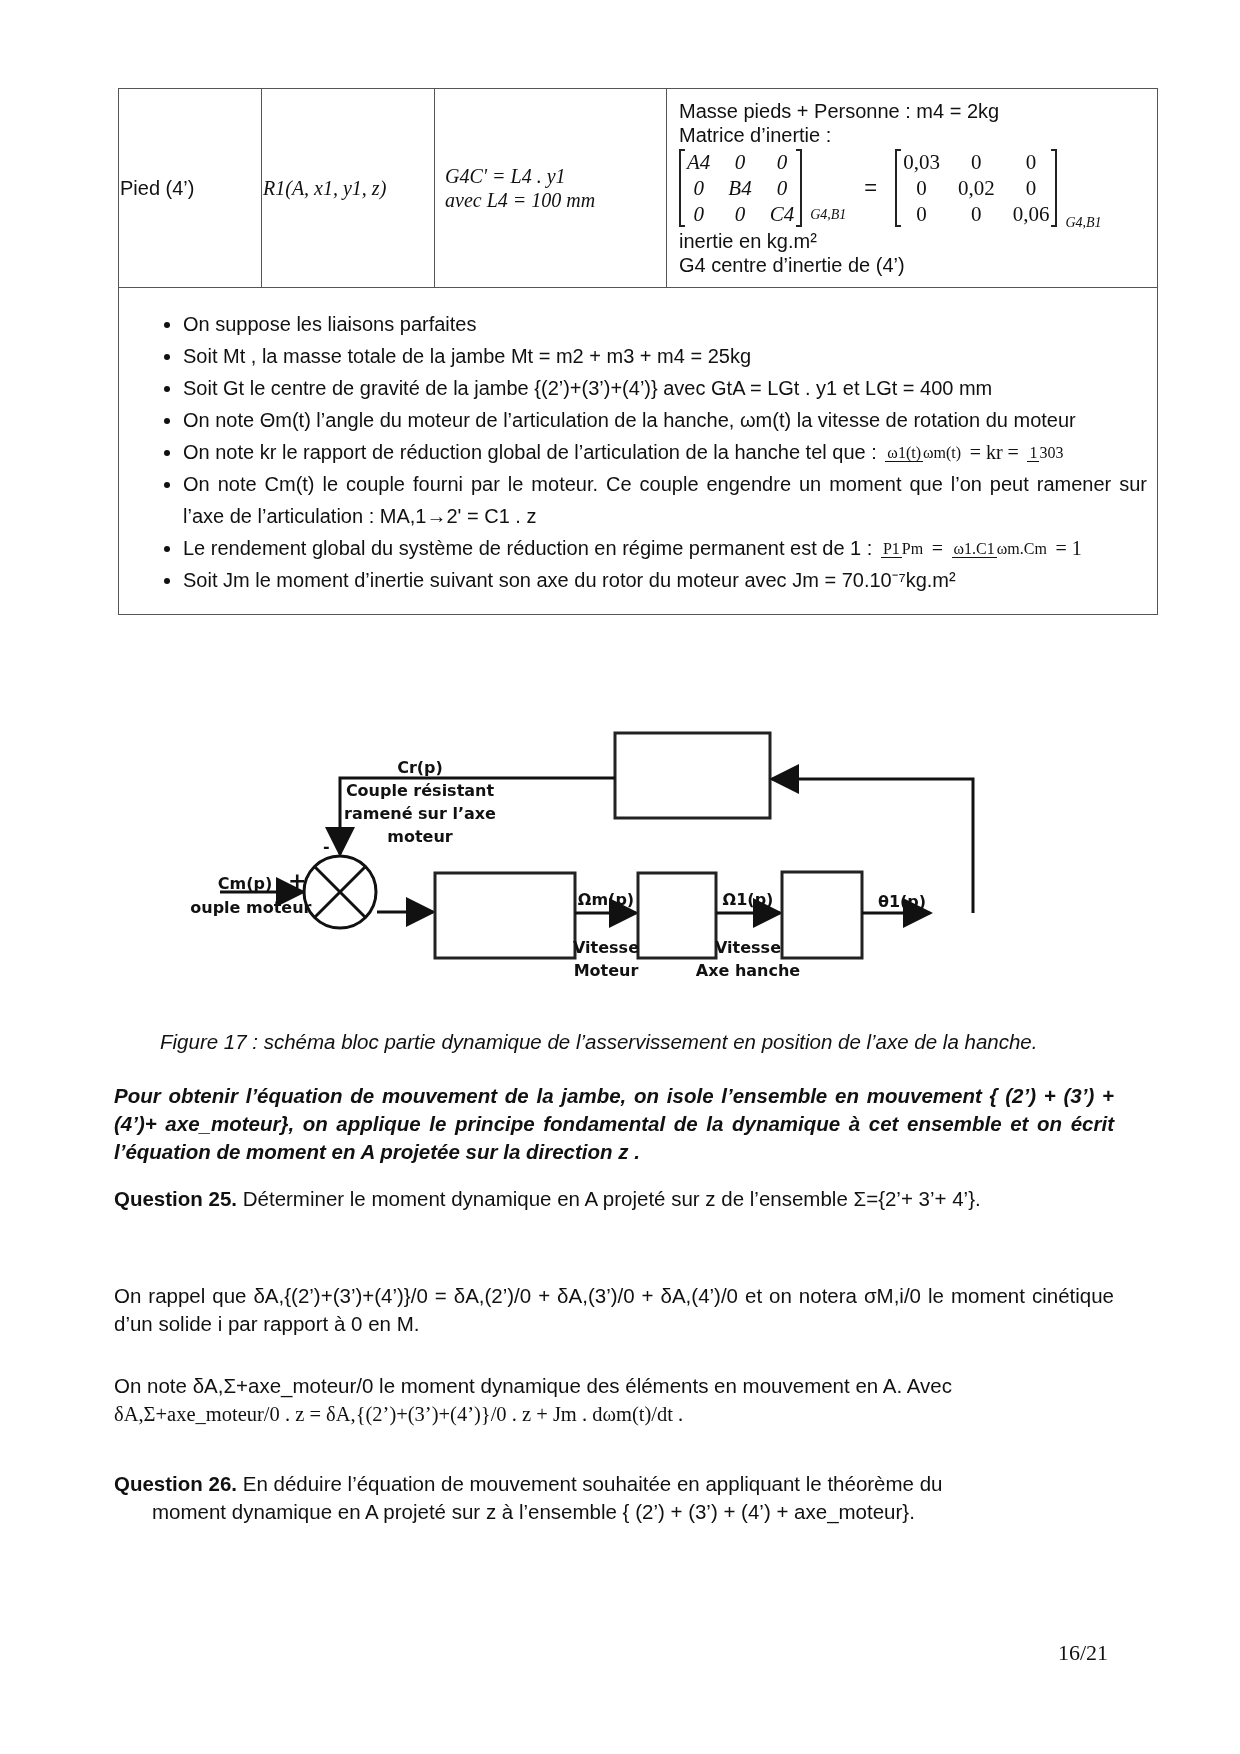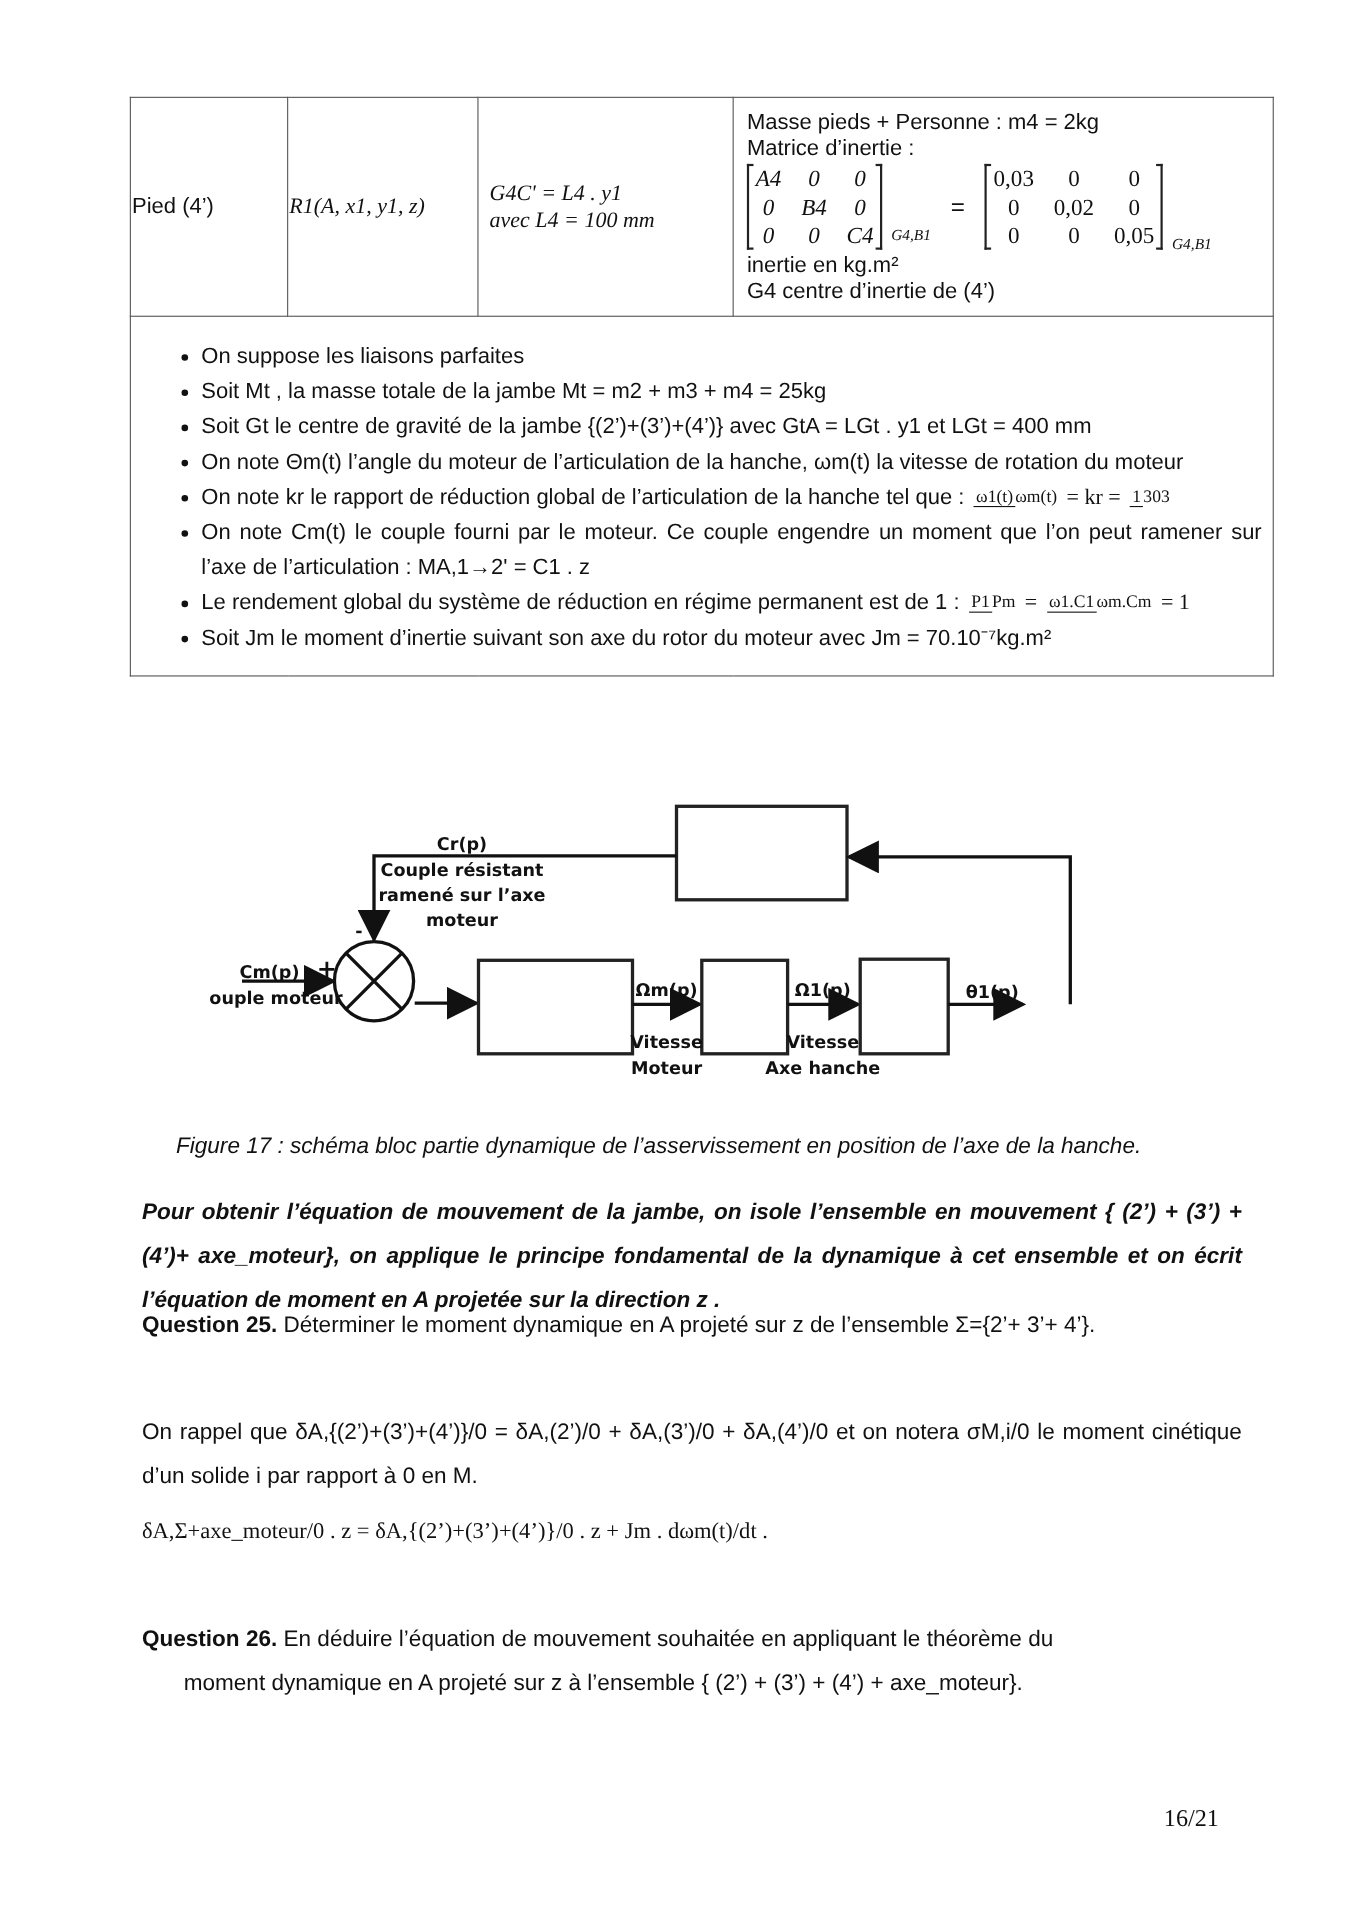--- a/index.html
+++ b/index.html
@@ -19,21 +19,21 @@
   .mat.it{font-style:italic;}
   .sub{font-family:"Liberation Serif",serif;font-style:italic;font-size:14px;}
   .bullets{padding:20px 10px 18px 38px;font-size:20.5px;line-height:32px;}
   .bullets ul{margin:0;padding-left:26px;}
   .bullets li{margin:0;text-align:justify;}
   .frac{display:inline-flex;flex-direction:row;vertical-align:middle;text-align:center;font-family:"Liberation Serif",serif;font-size:16px;line-height:16px;margin:0 3px;}
   .frac span:first-child{border-bottom:1px solid #111;padding:0 2px;}
   #diagram{position:absolute;left:190px;top:720px;}
   .dtext{font-family:"DejaVu Sans",sans-serif;font-weight:bold;font-size:16px;fill:#111;}
   .caption{position:absolute;left:160px;top:1030px;font-style:italic;font-size:20.5px;}
-  .para{position:absolute;left:129px;width:1000px;font-size:20.5px;line-height:40px;text-align:justify;}
+  .para{position:absolute;left:114px;width:1000px;font-size:20.5px;line-height:28px;text-align:justify;}
   .bolditalic{font-weight:bold;font-style:italic;}
   .qlabel{font-weight:bold;}
   .indent{padding-left:38px;}
   .pagenum{position:absolute;left:1058px;top:1640px;font-family:"Liberation Serif",serif;font-size:22px;}
 </style>
 </head>
 <body>
 
 <table class="spec">
   <tbody>
@@ -63,21 +63,21 @@
         <span style="font-size:22px;margin:0 10px;align-self:center">=</span>
         <div class="mat" id="nummat">
               <span>0,03</span>
               <span>0</span>
               <span>0</span>
               <span>0</span>
               <span>0,02</span>
               <span>0</span>
               <span>0</span>
               <span>0</span>
-              <span>0,05</span>
+              <span>0,06</span>
             </div>
         <span class="sub" style="margin-bottom:-8px">G4,B1</span>
       </div>
       <div>inertie en kg.m²</div>
       <div>G4 centre d’inertie de (4’)</div>
     </td>
   </tr>
   <tr>
     <td colspan="4" class="bullets">
       <ul>
@@ -168,20 +168,21 @@
 
 <div class="para bolditalic" style="top:1082px">Pour obtenir l’équation de mouvement de la jambe, on isole l’ensemble en mouvement { (2’) + (3’) + (4’)+ axe_moteur}, on applique le principe fondamental de la dynamique à cet ensemble et on écrit l’équation de moment en A projetée sur la direction z .</div>
 
 <div class="para" style="top:1185px">
   <div><span class="qlabel">Question 25.</span><span> Déterminer le moment dynamique en A projeté sur z de l’ensemble Σ={2’+ 3’+ 4’}.</span></div>
 </div>
 
 <div class="para" style="top:1282px;">On rappel que  δA,{(2’)+(3’)+(4’)}/0 = δA,(2’)/0 + δA,(3’)/0 + δA,(4’)/0  et on notera σM,i/0 le moment cinétique d’un solide i par rapport à 0 en M.</div>
 
 <div class="para" style="top:1372px">
+  <div>On note δA,Σ+axe_moteur/0 le moment dynamique des éléments en mouvement en A. Avec</div>
   <div class="rm">δA,Σ+axe_moteur/0 . z = δA,{(2’)+(3’)+(4’)}/0 . z + Jm . dωm(t)/dt .</div>
 </div>
 
 <div class="para" style="top:1470px">
   <div><span class="qlabel">Question 26.</span><span> En déduire l’équation de mouvement  souhaitée en appliquant le théorème du</span></div>
   <div class="indent">moment dynamique en A projeté sur z à l’ensemble { (2’) + (3’) + (4’) + axe_moteur}.</div>
 </div>
 
 <div class="pagenum">16/21</div>
 

